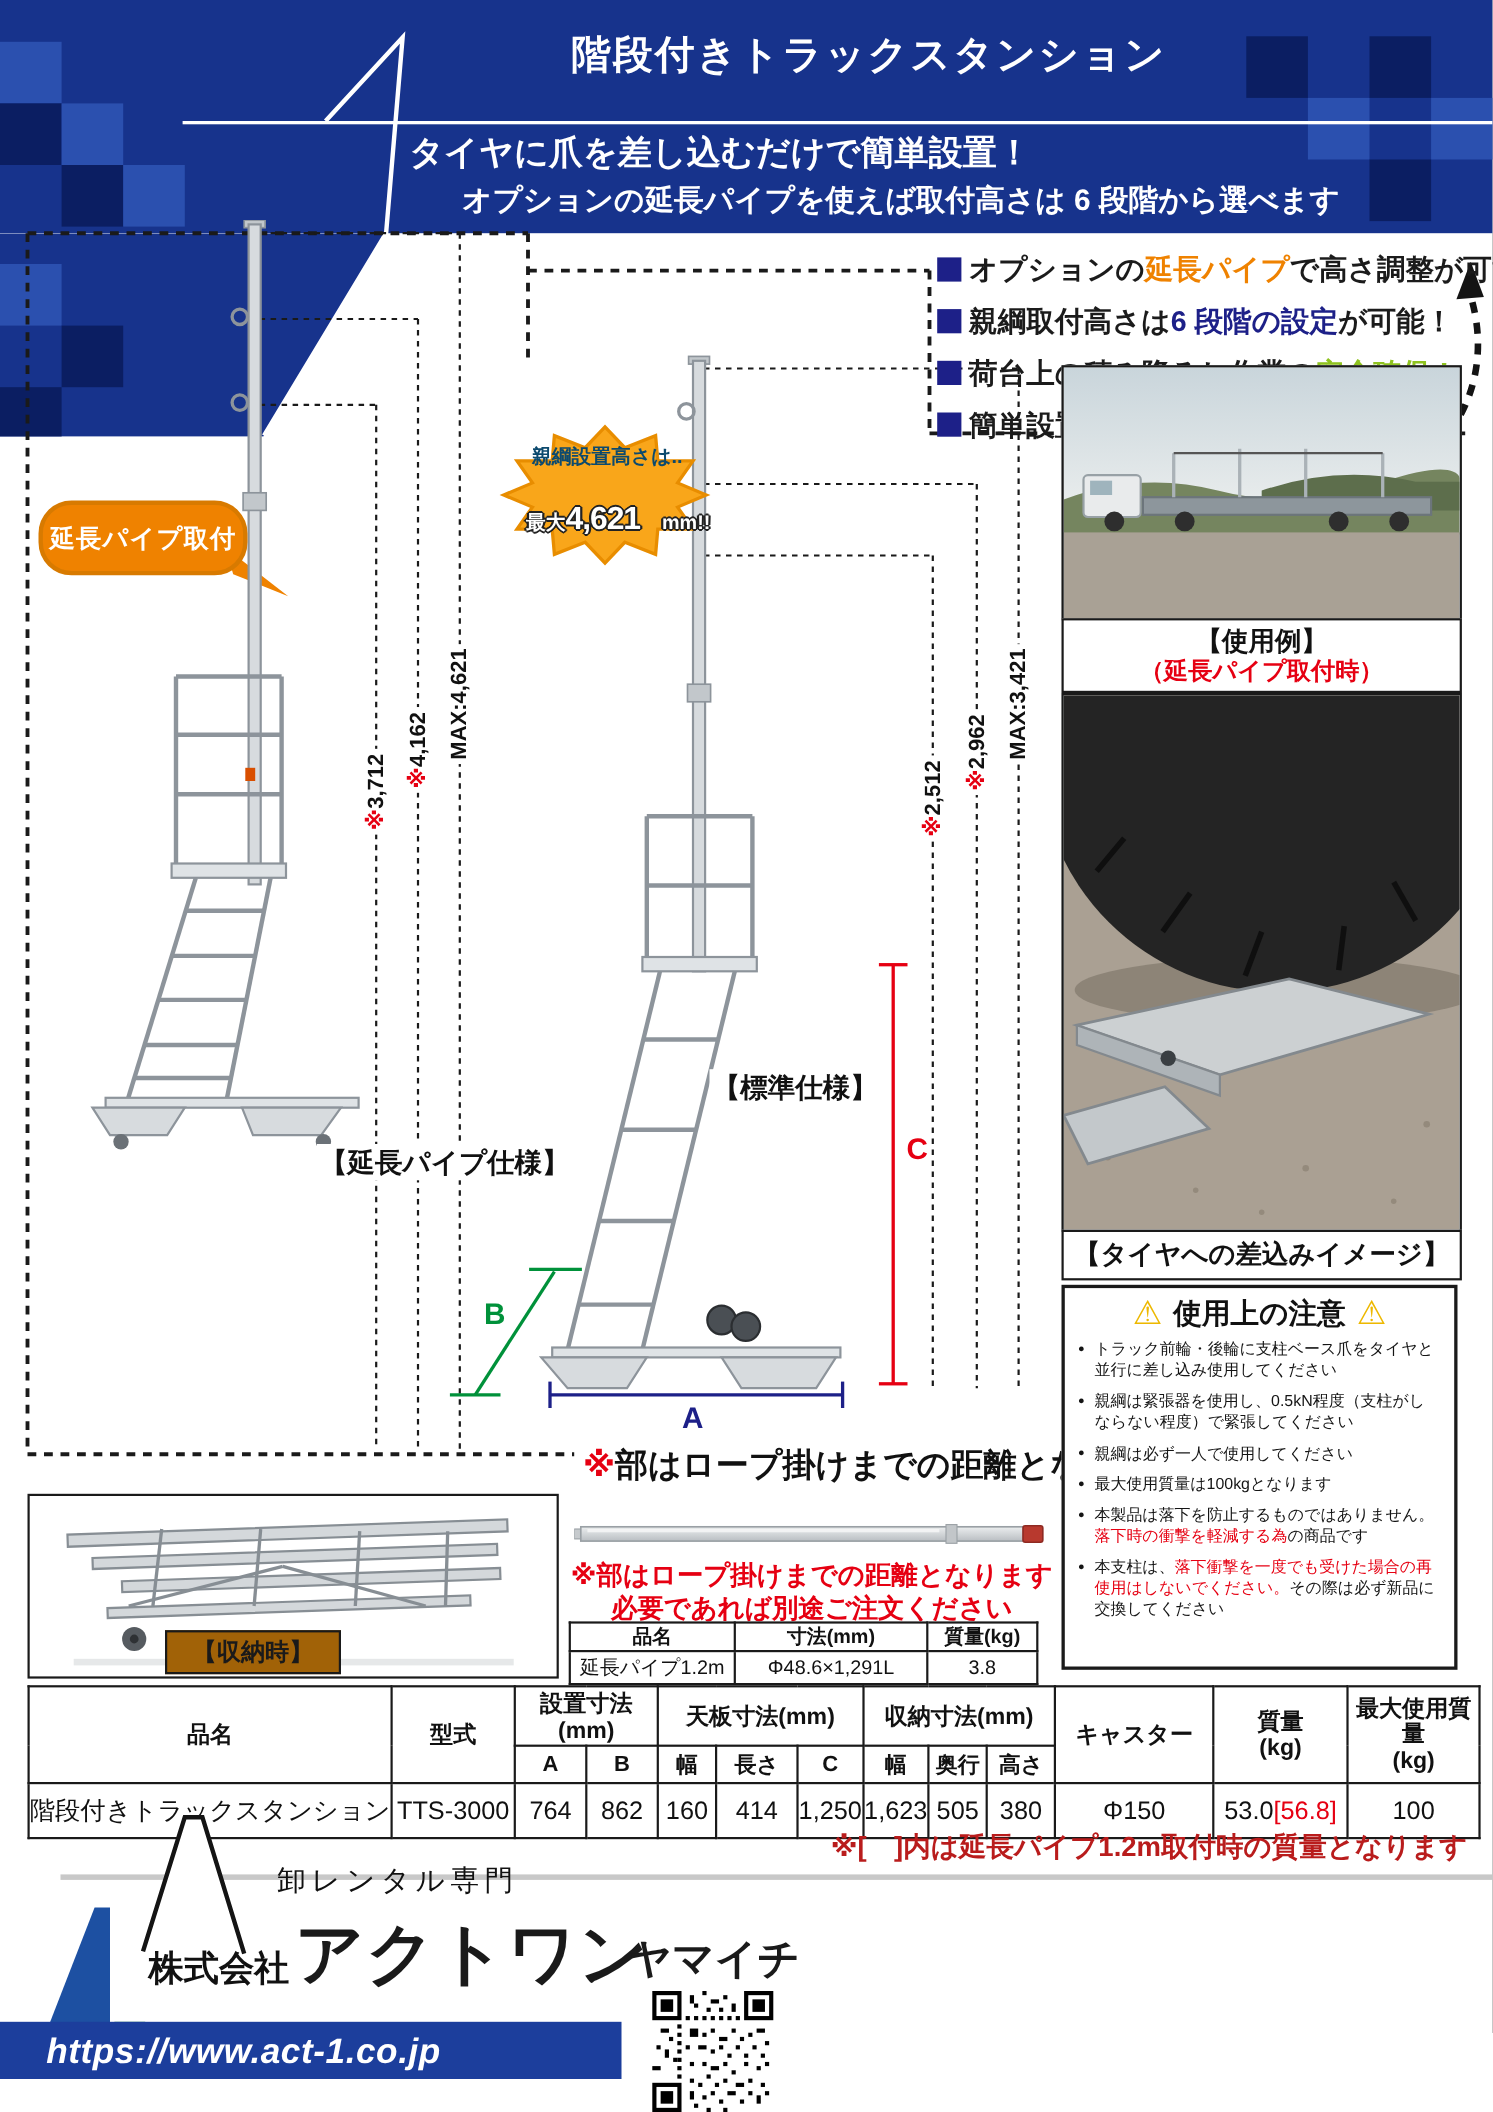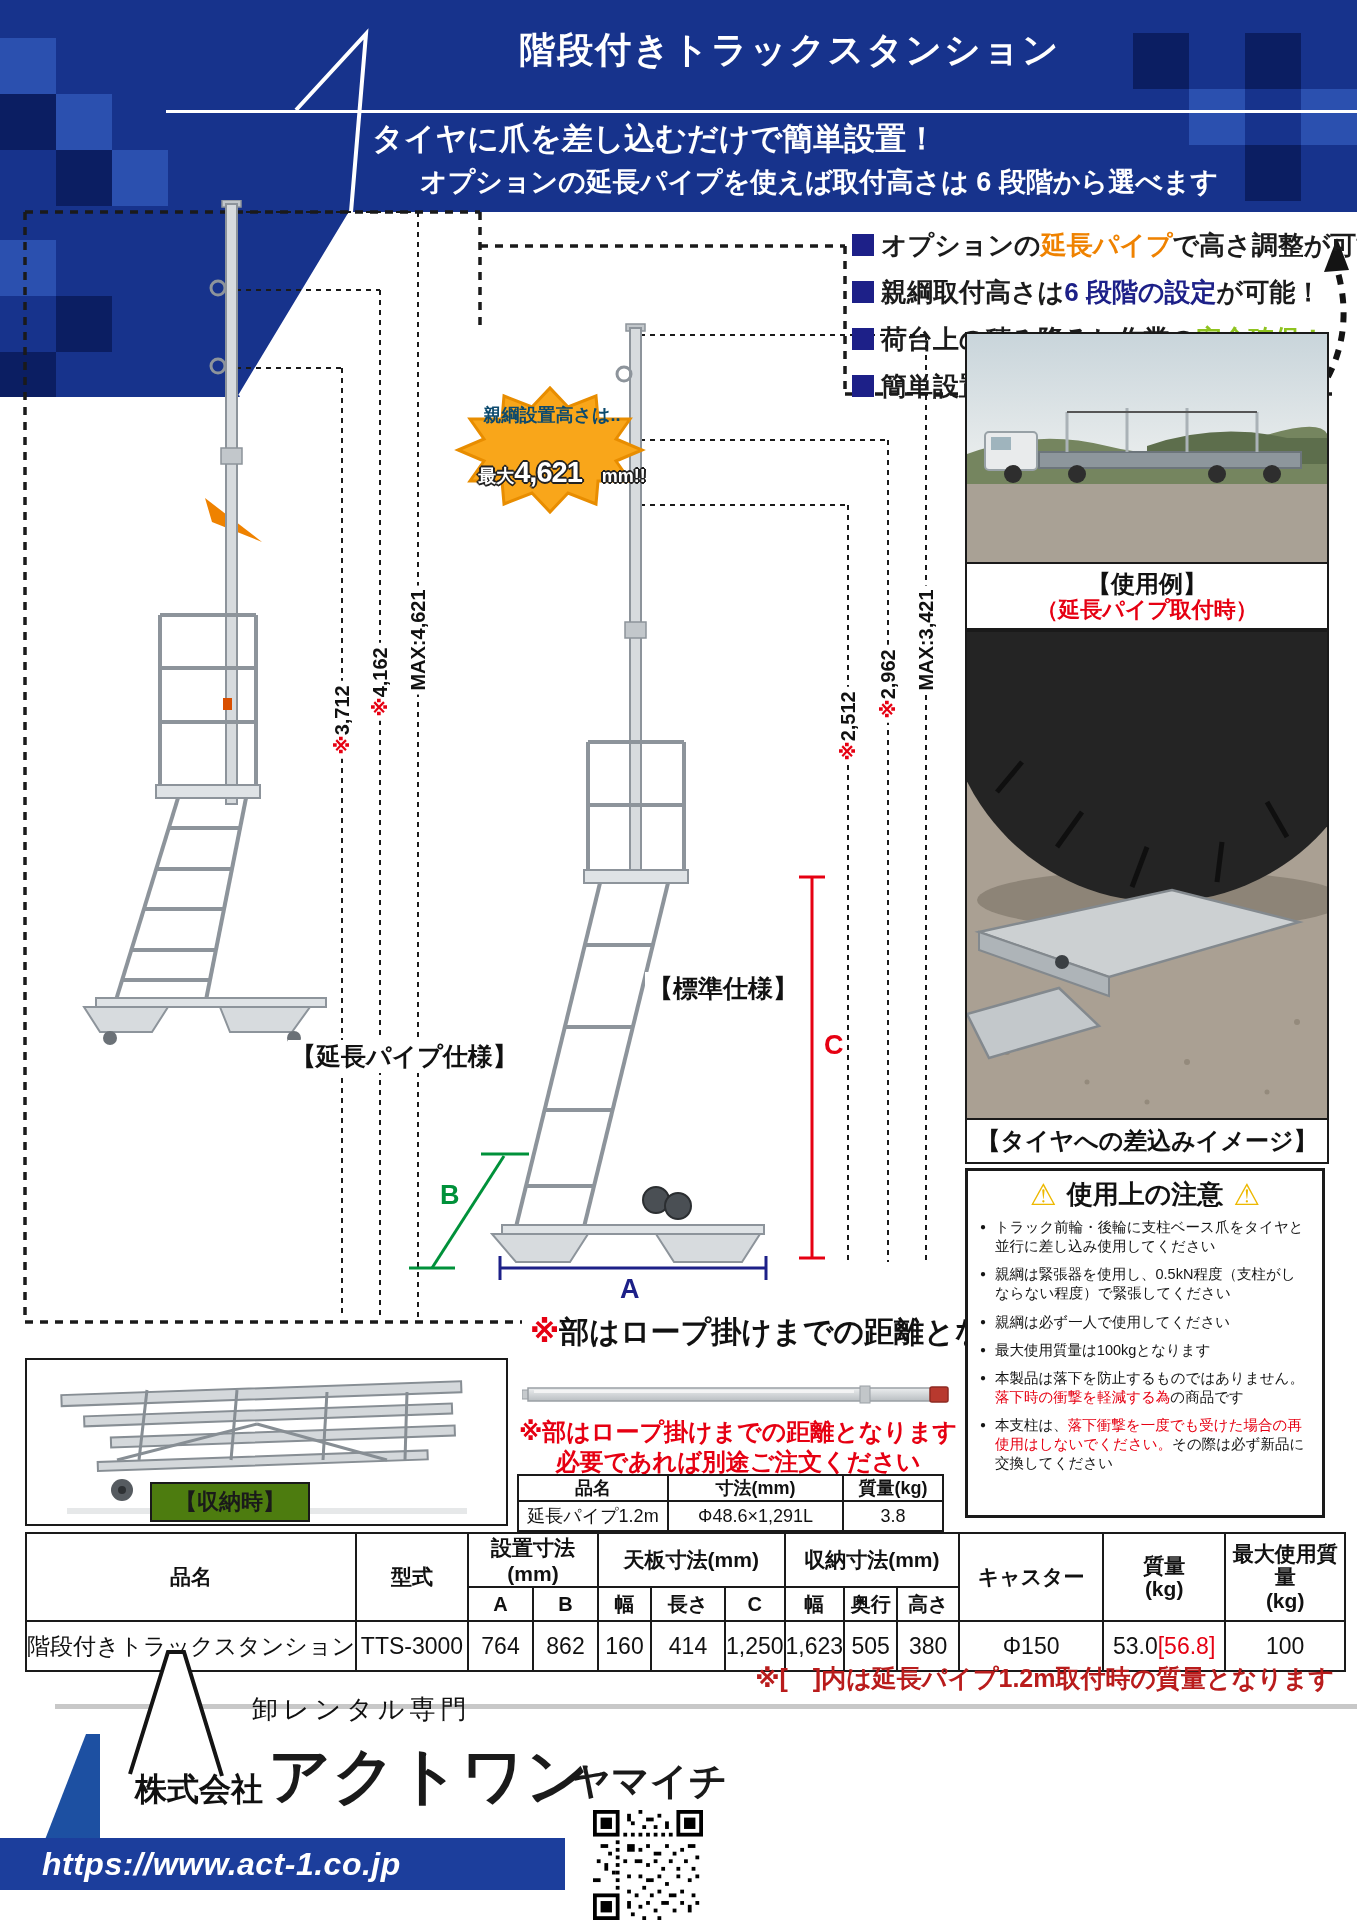--- a/index.html
+++ b/index.html
@@ -55,21 +55,21 @@
   .wtitle{display:flex;justify-content:center;align-items:center;gap:10px;
     font-size:26px;font-weight:bold;color:#111;margin-bottom:6px;}
   .wicon{color:#edb800;font-size:30px;line-height:1;}
   .witem{position:relative;padding-left:15px;margin-bottom:9px;font-size:14.5px;line-height:1.32;color:#141414;}
   .witem::before{content:"●";position:absolute;left:0;top:2px;font-size:10px;}
   .wred{color:#e60012;}
   
   .storage-box{position:absolute;left:25px;top:1358px;width:483px;height:168px;border:2px solid #1a1a1a;
     background:#fff;box-sizing:border-box;}
   .storage-cap{position:absolute;left:150px;top:1482px;width:160px;height:40px;border:2px solid #1a1a1a;
-    background:#4d7c0f;display:flex;align-items:center;justify-content:center;font-size:22px;font-weight:bold;box-sizing:border-box;}
+    background:#a16207;display:flex;align-items:center;justify-content:center;font-size:22px;font-weight:bold;box-sizing:border-box;}
   .opt-note{position:absolute;width:440px;left:518px;text-align:center;font-size:24px;font-weight:bold;color:#e60012;white-space:nowrap;}
   table.mini{position:absolute;left:517px;top:1474px;border-collapse:collapse;table-layout:fixed;background:#fff;}
   table.mini th,table.mini td{border:2px solid #1a1a1a;text-align:center;padding:0;font-size:18px;color:#111;}
   table.mini th{height:24px;font-weight:bold;}
   table.mini td{height:28px;font-weight:normal;}
   
   .spec-wrap{position:absolute;left:25px;top:1532px;}
   table.spec{border-collapse:collapse;table-layout:fixed;background:#fff;}
   table.spec th,table.spec td{border:2px solid #1a1a1a;text-align:center;vertical-align:middle;
     padding:0;color:#111;overflow:hidden;}
@@ -233,20 +233,23 @@
       <polygon points="168,912 272,912 254,940 186,940" fill="#d7dbde" stroke-width="2"></polygon>
     </g>
   </svg>
 
   <svg class="abs" style="left:450px;top:380px" width="205" height="140" viewBox="450 380 205 140">
     <polygon points="642,450 616,461 630,481 598,481 596,504 568,493 550,512 532,493 504,504 502,481 470,481 484,461 458,450 484,439 470,419 502,419 504,396 532,407 550,388 568,407 596,396 598,419 630,419 616,439" fill="#f9a61a" stroke="#e88d00" stroke-width="3"></polygon>
   </svg>
   <div class="burst-l1">親綱設置高さは..</div>
   <div class="burst-l2"><span class="b-pre">最大</span><span class="b-val">4,621</span><span class="b-unit">mm!!</span></div>
 
+  <div class="bubble">
+    <span>延長パイプ取付</span>
+  </div>
 
   <div class="features">
     <div class="feat">
         <span class="bullet-sq"></span>
         <span>オプションの</span>
         <span class="hl-orange">延長パイプ</span>
         <span>で高さ調整が可能！</span>
       </div>
     <div class="feat">
         <span class="bullet-sq"></span>

